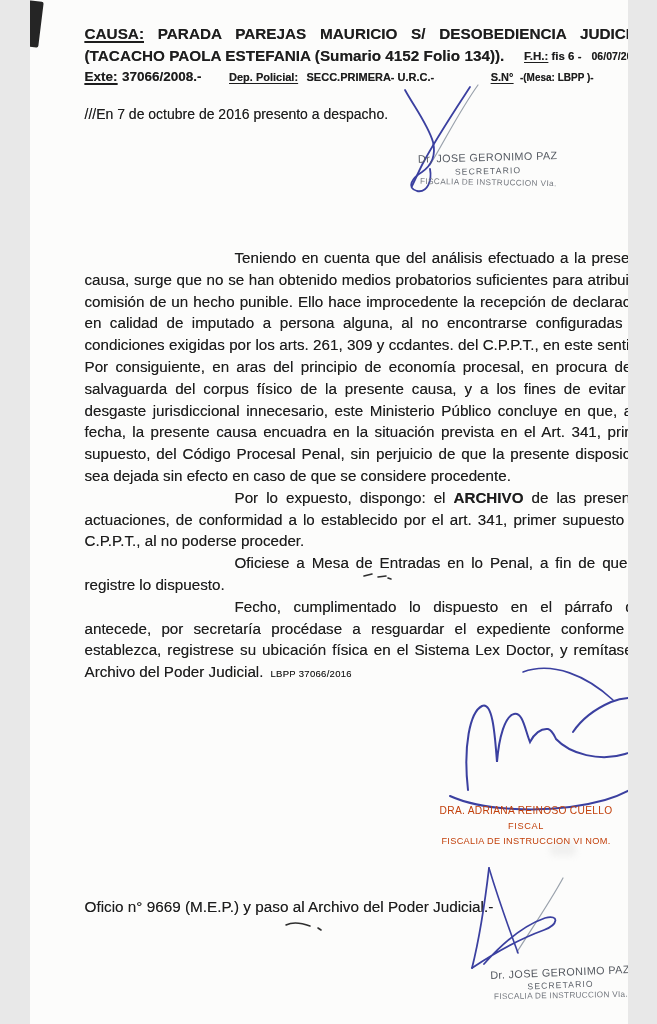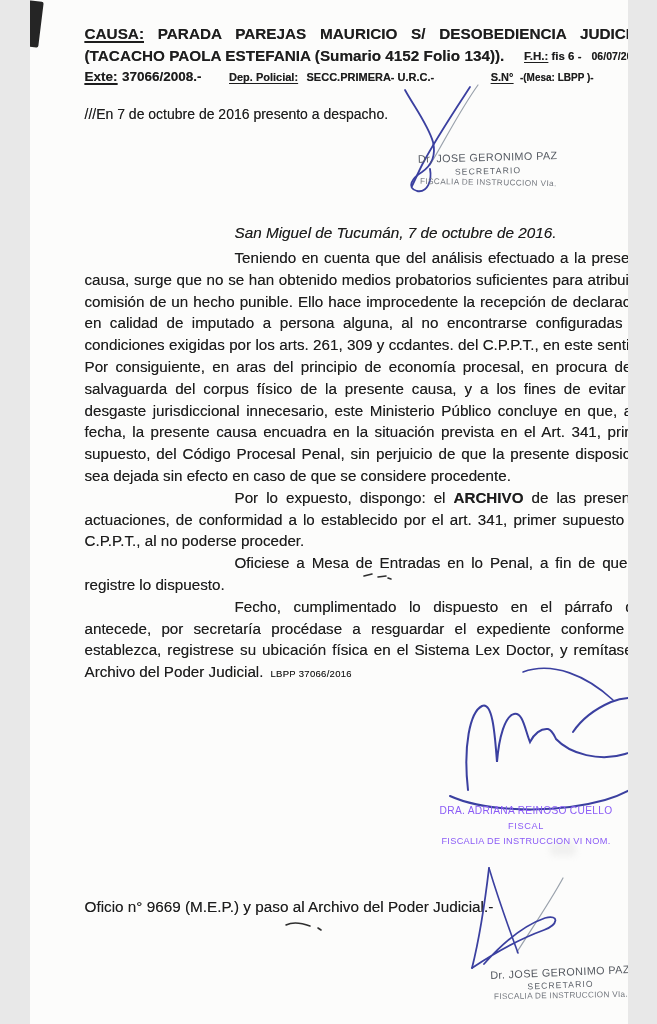--- a/index.html
+++ b/index.html
@@ -59,21 +59,21 @@
   .case-ref{font-size:9.5px;margin-left:7px;letter-spacing:.3px;}
   .closing-line{position:absolute;left:55px;top:898px;font-size:15.3px;}
 
   
   .stamp{position:absolute;text-align:center;line-height:1;}
   .stamp div{white-space:nowrap;}
   .stamp-top{left:373px;top:152px;width:170px;transform:rotate(-1.5deg);color:#565b63;}
   .stamp-top .s-name{font-size:10.8px;letter-spacing:.4px;}
   .stamp-top .s-role{font-size:8.6px;letter-spacing:1.1px;margin-top:4px;color:#5d626a;}
   .stamp-top .s-office{font-size:8.2px;letter-spacing:.4px;margin-top:4px;color:#74787f;transform:rotate(2.5deg);}
-  .stamp-fiscal{left:404px;top:806px;width:185px;color:#8b5cf6;}
+  .stamp-fiscal{left:404px;top:806px;width:185px;color:#c2410c;}
   .stamp-fiscal .s-name{font-size:10.2px;letter-spacing:.3px;}
   .stamp-fiscal .s-role{font-size:9.2px;letter-spacing:.6px;margin-top:6px;}
   .stamp-fiscal .s-office{font-size:9.2px;letter-spacing:.3px;margin-top:6px;}
   .stamp-bottom{left:448px;top:967px;width:165px;transform:rotate(-2.5deg);color:#53575e;}
   .stamp-bottom .s-name{font-size:10.8px;letter-spacing:.4px;}
   .stamp-bottom .s-role{font-size:8.6px;letter-spacing:1.1px;margin-top:3px;color:#5d626a;}
   .stamp-bottom .s-office{font-size:8.2px;letter-spacing:.3px;margin-top:3px;color:#74787f;transform:rotate(1.5deg);}
 
   
   .sig{position:absolute;}
@@ -113,21 +113,20 @@
     <path d="M45,10 C55,28 68,45 73,62 C76,75 72,85 62,92 C52,98 46,108 57,111 C68,113 72,100 70,89" stroke="#3b40a0" stroke-width="1.8"></path>
     <path d="M110,7 C95,30 75,60 62,85 C58,93 55,100 52,106" stroke="#3b40a0" stroke-width="1.8"></path>
   </svg>
 
   <div class="stamp stamp-top">
     <div class="s-name">Dr. JOSE GERONIMO PAZ</div>
     <div class="s-role">SECRETARIO</div>
     <div class="s-office">FISCALIA DE INSTRUCCION VIa.</div>
   </div>
 
-  <div class="date-line txt">San Miguel de Tucumán, 7 de octubre de 2016.</div>
 
   <div class="body-block txt">
     <p>Teniendo en cuenta que del análisis efectuado a la presente causa, surge que no se han obtenido medios probatorios suficientes para atribuir la comisión de un hecho punible. Ello hace improcedente la recepción de declaración en calidad de imputado a persona alguna, al no encontrarse configuradas las condiciones exigidas por los arts. 261, 309 y ccdantes. del C.P.P.T., en este sentido. Por consiguiente, en aras del principio de economía procesal, en procura de la salvaguarda del corpus físico de la presente causa, y a los fines de evitar un desgaste jurisdiccional innecesario, este Ministerio Público concluye en que, a la fecha, la presente causa encuadra en la situación prevista en el Art. 341, primer supuesto, del Código Procesal Penal, sin perjuicio de que la presente disposición sea dejada sin efecto en caso de que se considere procedente.</p>
     <p><span>Por lo expuesto, dispongo: el </span><span class="bold">ARCHIVO</span><span> de las presentes actuaciones, de conformidad a lo establecido por el art. 341, primer supuesto del C.P.P.T., al no poderse proceder.</span></p>
     <p>Oficiese a Mesa de Entradas en lo Penal, a fin de que se registre lo dispuesto.</p>
     <p><span>Fecho, cumplimentado lo dispuesto en el párrafo que antecede, por secretaría procédase a resguardar el expediente conforme se establezca, registrese su ubicación física en el Sistema Lex Doctor, y remítase al Archivo del Poder Judicial.</span><span class="case-ref">LBPP 37066/2016</span></p>
   </div>
 
   <svg class="ink-mark" style="left:300px;top:568px;" width="66" height="16" viewBox="0 0 66 16">
     <path d="M34,8 L42,6 M48,9 L56,8 M58,10 L61,11" stroke="#2e2e2e" stroke-width="1.6" fill="none" stroke-linecap="round"></path>

